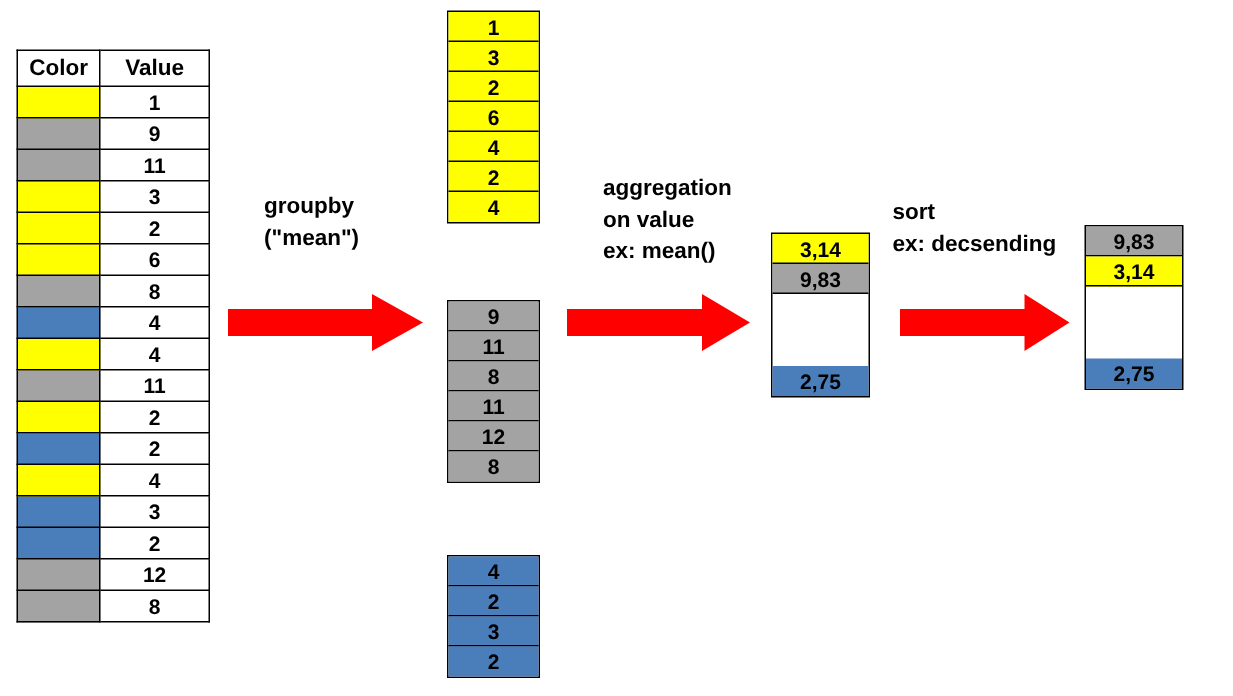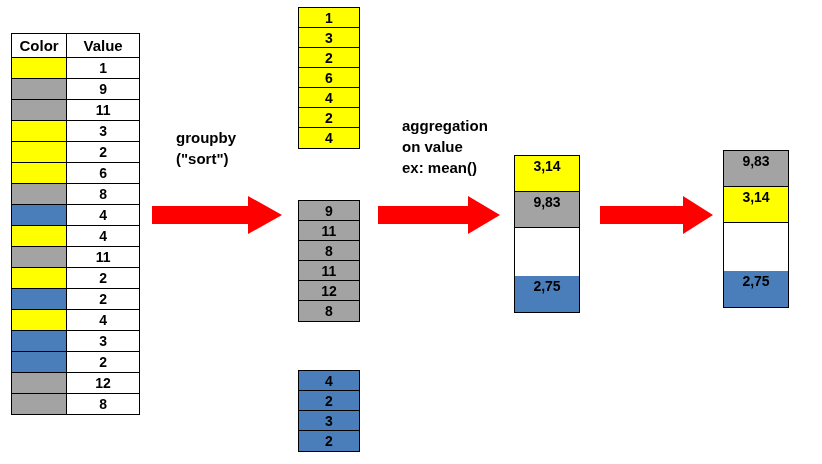--- a/index.html
+++ b/index.html
@@ -72,21 +72,21 @@
   #group-green  { left: 298px; top: 200px; }
   #group-blue   { left: 298px; top: 370px; }
 
   
   .agg-block {
     position: absolute;
     width: 64px;
     border: 1.5px solid #000;
   }
   .agg-block .cell {
-    height: 36px;
+    height: 20px;
     line-height: 20px;
     text-align: center;
     font-size: 14px;
     font-weight: bold;
     border-bottom: 1px solid #000;
     box-sizing: border-box;
   }
   .agg-block .cell:last-child { border-bottom: none; margin-top: 48px; }
 
   #agg-result  { left: 514px; top: 155px; }
@@ -215,24 +215,26 @@
     </svg>
   </div>
 
   <div class="arrow" id="arrow-3">
     <svg width="113" height="38" viewBox="0 0 113 38" aria-hidden="true">
       <polygon points="0,10 83,10 83,0 113,19 83,38 83,28 0,28" fill="#ff0000"></polygon>
     </svg>
   </div>
 
   <div class="step-label" id="label-groupby">groupby
-("sort")</div>
+("mean")</div>
   <div class="step-label" id="label-aggregate">aggregation
 on value
 ex: mean()</div>
+  <div class="step-label" id="label-sort">sort
+ex: decsending</div>
 
   <div class="group-col" id="group-yellow">
       <div class="cell fill-yellow">1</div>
       <div class="cell fill-yellow">3</div>
       <div class="cell fill-yellow">2</div>
       <div class="cell fill-yellow">6</div>
       <div class="cell fill-yellow">4</div>
       <div class="cell fill-yellow">2</div>
       <div class="cell fill-yellow">4</div>
     </div>

